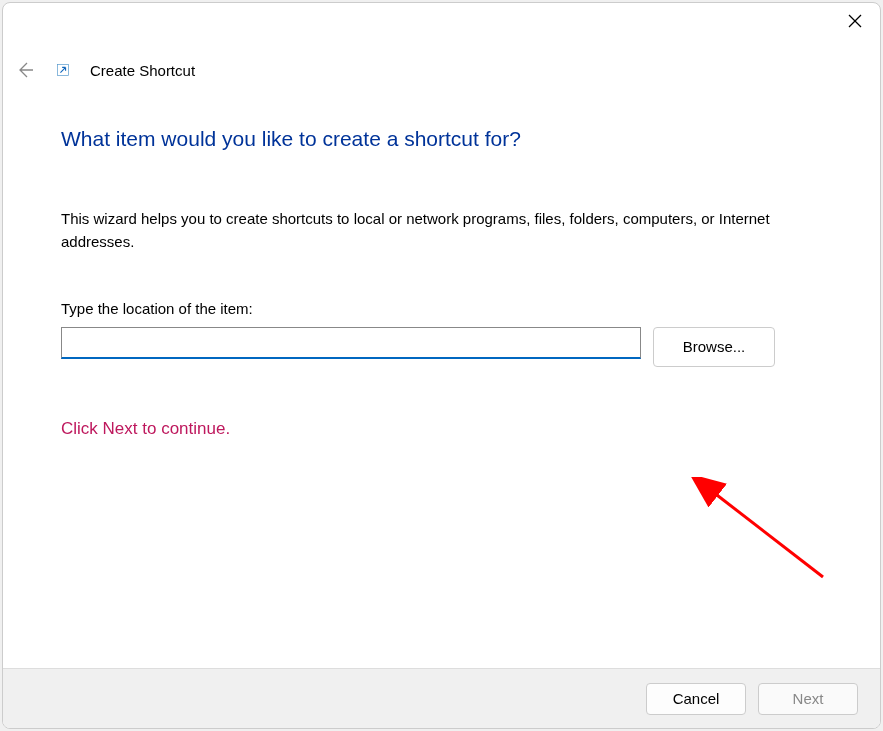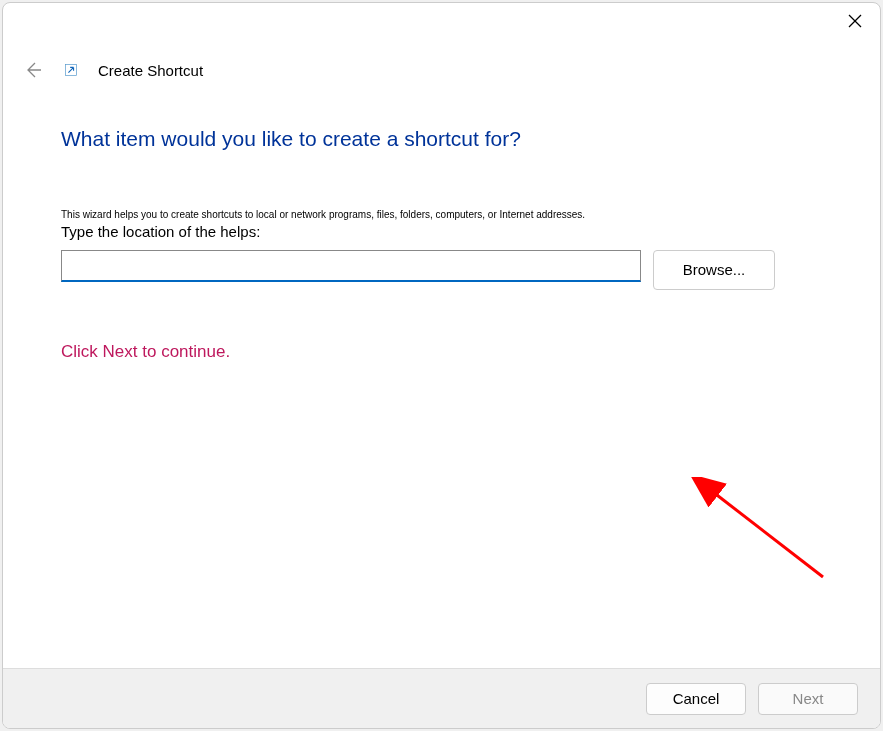--- a/index.html
+++ b/index.html
@@ -49,21 +49,21 @@
     }
     
     .close-btn svg {
       width: 14px;
       height: 14px;
     }
     
     .header-row {
       display: flex;
       align-items: center;
-      padding-left: 20px;
+      padding-left: 12px;
       height: 34px;
       gap: 16px;
     }
     
     .back-arrow {
       width: 20px;
       height: 20px;
       display: flex;
       align-items: center;
       justify-content: center;
@@ -101,22 +101,23 @@
     
     .heading {
       color: #003399;
       font-size: 21px;
       font-weight: 400;
       margin-bottom: 56px;
     }
     
     .description {
       color: #000000;
-      font-size: 10px;
+      font-size: 15px;
       line-height: 1.55;
+      margin-bottom: 46px;
       max-width: 780px;
     }
     
     .input-label {
       color: #000000;
       font-size: 15px;
       margin-bottom: 10px;
     }
     
     .input-row {
@@ -221,21 +222,21 @@
       </svg>
     </div>
     <div class="wizard-title">Create Shortcut</div>
   </div>
 
   <div class="content">
     <h1 class="heading">What item would you like to create a shortcut for?</h1>
 
     <p class="description">This wizard helps you to create shortcuts to local or network programs, files, folders, computers, or Internet addresses.</p>
 
-    <div class="input-label">Type the location of the helps:</div>
+    <div class="input-label">Type the location of the item:</div>
 
     <div class="input-row">
       <input type="text" class="location-input" autofocus="" value="" style="">
       <button class="browse-btn">Browse...</button>
     </div>
 
     <div class="continue-text">Click Next to continue.</div>
 
     <svg class="arrow-annotation" width="160" height="120" viewBox="0 0 160 120">
       <defs>

